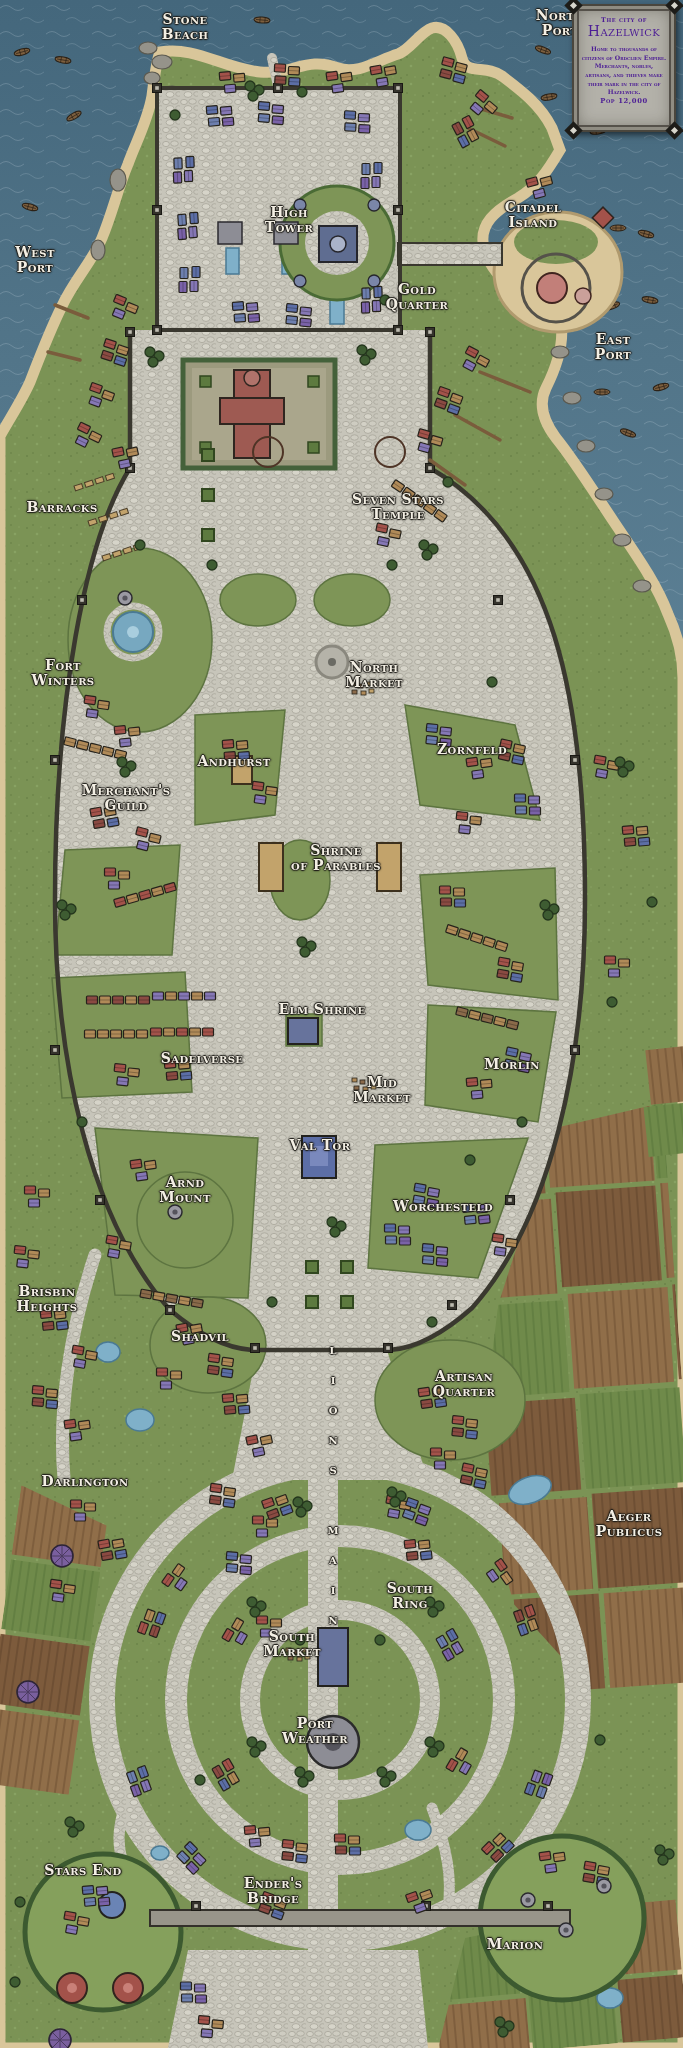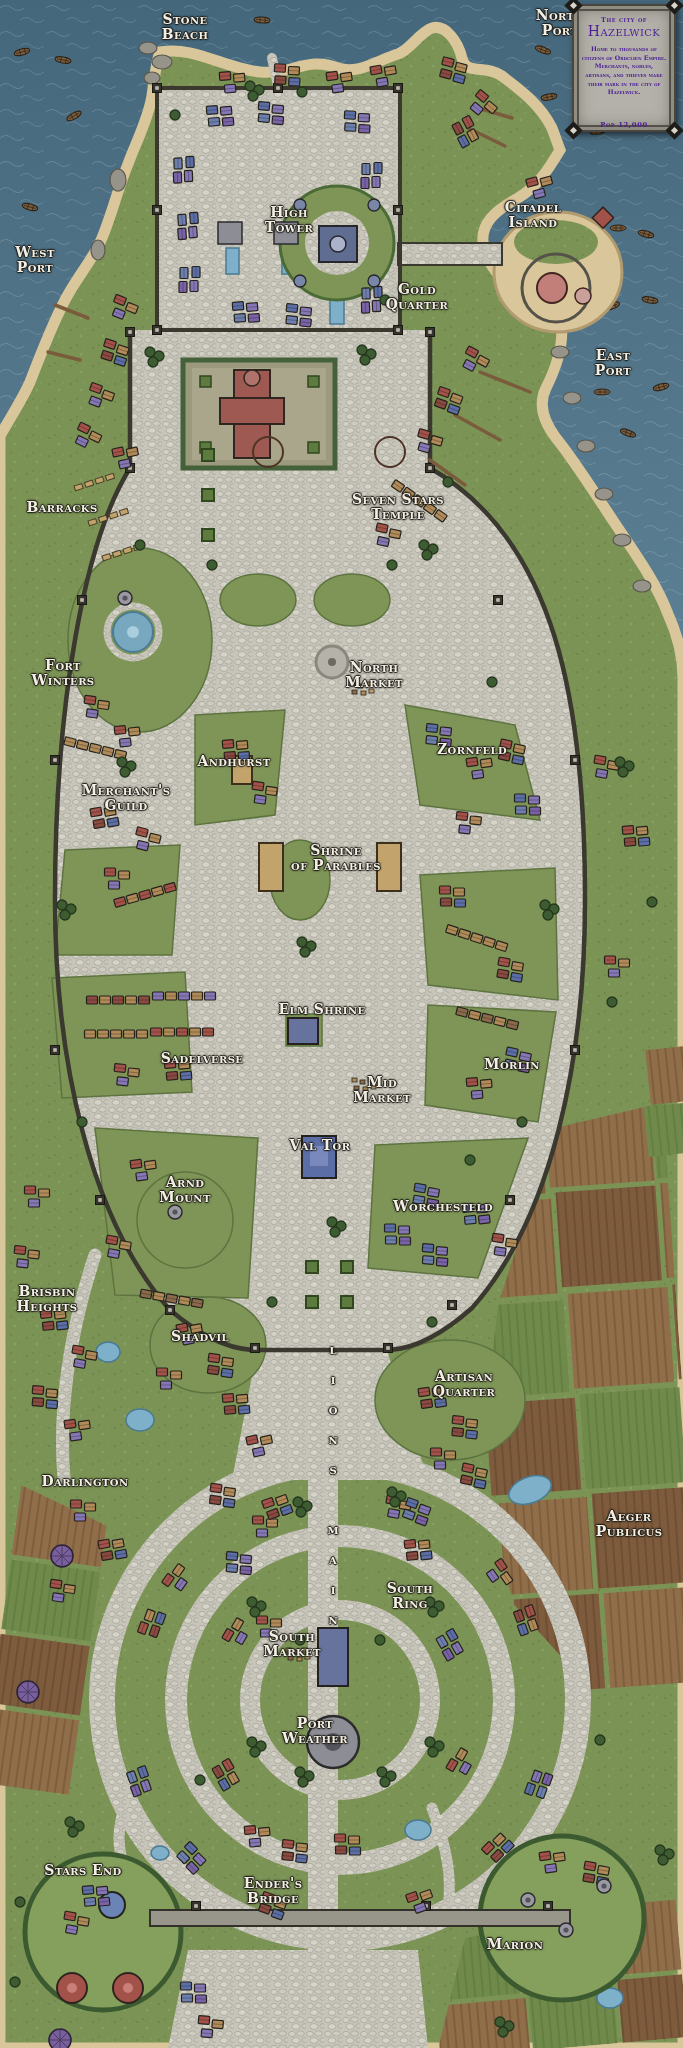--- a/index.html
+++ b/index.html
@@ -17,21 +17,21 @@
   .cartouche{position:absolute;left:572px;top:4px;width:104px;height:128px;box-sizing:border-box;
        background:#b3b1a9;border:2px solid #4a463d;
        box-shadow:inset 0 0 0 3px #8f8c82,inset 0 0 0 5px #55514a,inset 0 0 18px rgba(40,38,30,.55),2px 3px 6px rgba(0,0,0,.55);
        padding:10px 7px 4px;text-align:center;color:#4c1d95;}
   .cartouche .dia{position:absolute;width:13px;height:13px;background:#1d1c18;transform:rotate(45deg);}
   .cartouche .dia::after{content:"";position:absolute;left:4px;top:4px;width:5px;height:5px;background:#d8d6cc;}
   .dia.tl{left:-7px;top:-7px}.dia.tr{right:-7px;top:-7px}.dia.bl{left:-7px;bottom:-7px}.dia.br{right:-7px;bottom:-7px}
   .cartouche .kicker{font-size:6.5px;font-variant:small-caps;letter-spacing:.6px;font-weight:700;}
   .cartouche .title{font-size:14px;font-weight:400;font-variant:small-caps;letter-spacing:.4px;line-height:1;}
   .cartouche .body{font-size:6.2px;line-height:1.4;margin-top:7px;font-weight:700;font-variant:small-caps;}
-  .cartouche .pop{font-size:6.8px;margin-top:24px;font-weight:700;font-variant:small-caps;letter-spacing:.6px;}
+  .cartouche .pop{font-size:6.8px;margin-top:0;font-weight:700;font-variant:small-caps;letter-spacing:.6px;}
 </style>
 </head>
 <body>
 
 <div class="stage">
 
 <svg width="683" height="2048" viewBox="0 0 683 2048" xmlns="http://www.w3.org/2000/svg">
 <defs>
   <linearGradient id="seaG" x1="0" y1="0" x2="0" y2="1">
     <stop offset="0" stop-color="#44677c"></stop>
@@ -569,21 +569,21 @@
 
 <div>
   <div class="lbl" style="left:185px;top:12px">Stone
 Beach</div>
   <div class="lbl" style="left:560px;top:8px">North
 Port</div>
   <div class="lbl" style="left:35px;top:245px">West
 Port</div>
   <div class="lbl" style="left:533px;top:200px">Citadel
 Island</div>
-  <div class="lbl" style="left:613px;top:348px">East
+  <div class="lbl" style="left:613px;top:332px">East
 Port</div>
   <div class="lbl" style="left:289px;top:205px">High
 Tower</div>
   <div class="lbl" style="left:417px;top:282px">Gold
 Quarter</div>
   <div class="lbl" style="left:62px;top:500px">Barracks</div>
   <div class="lbl" style="left:398px;top:492px">Seven Stars
 Temple</div>
   <div class="lbl" style="left:63px;top:658px">Fort
 Winters</div>

